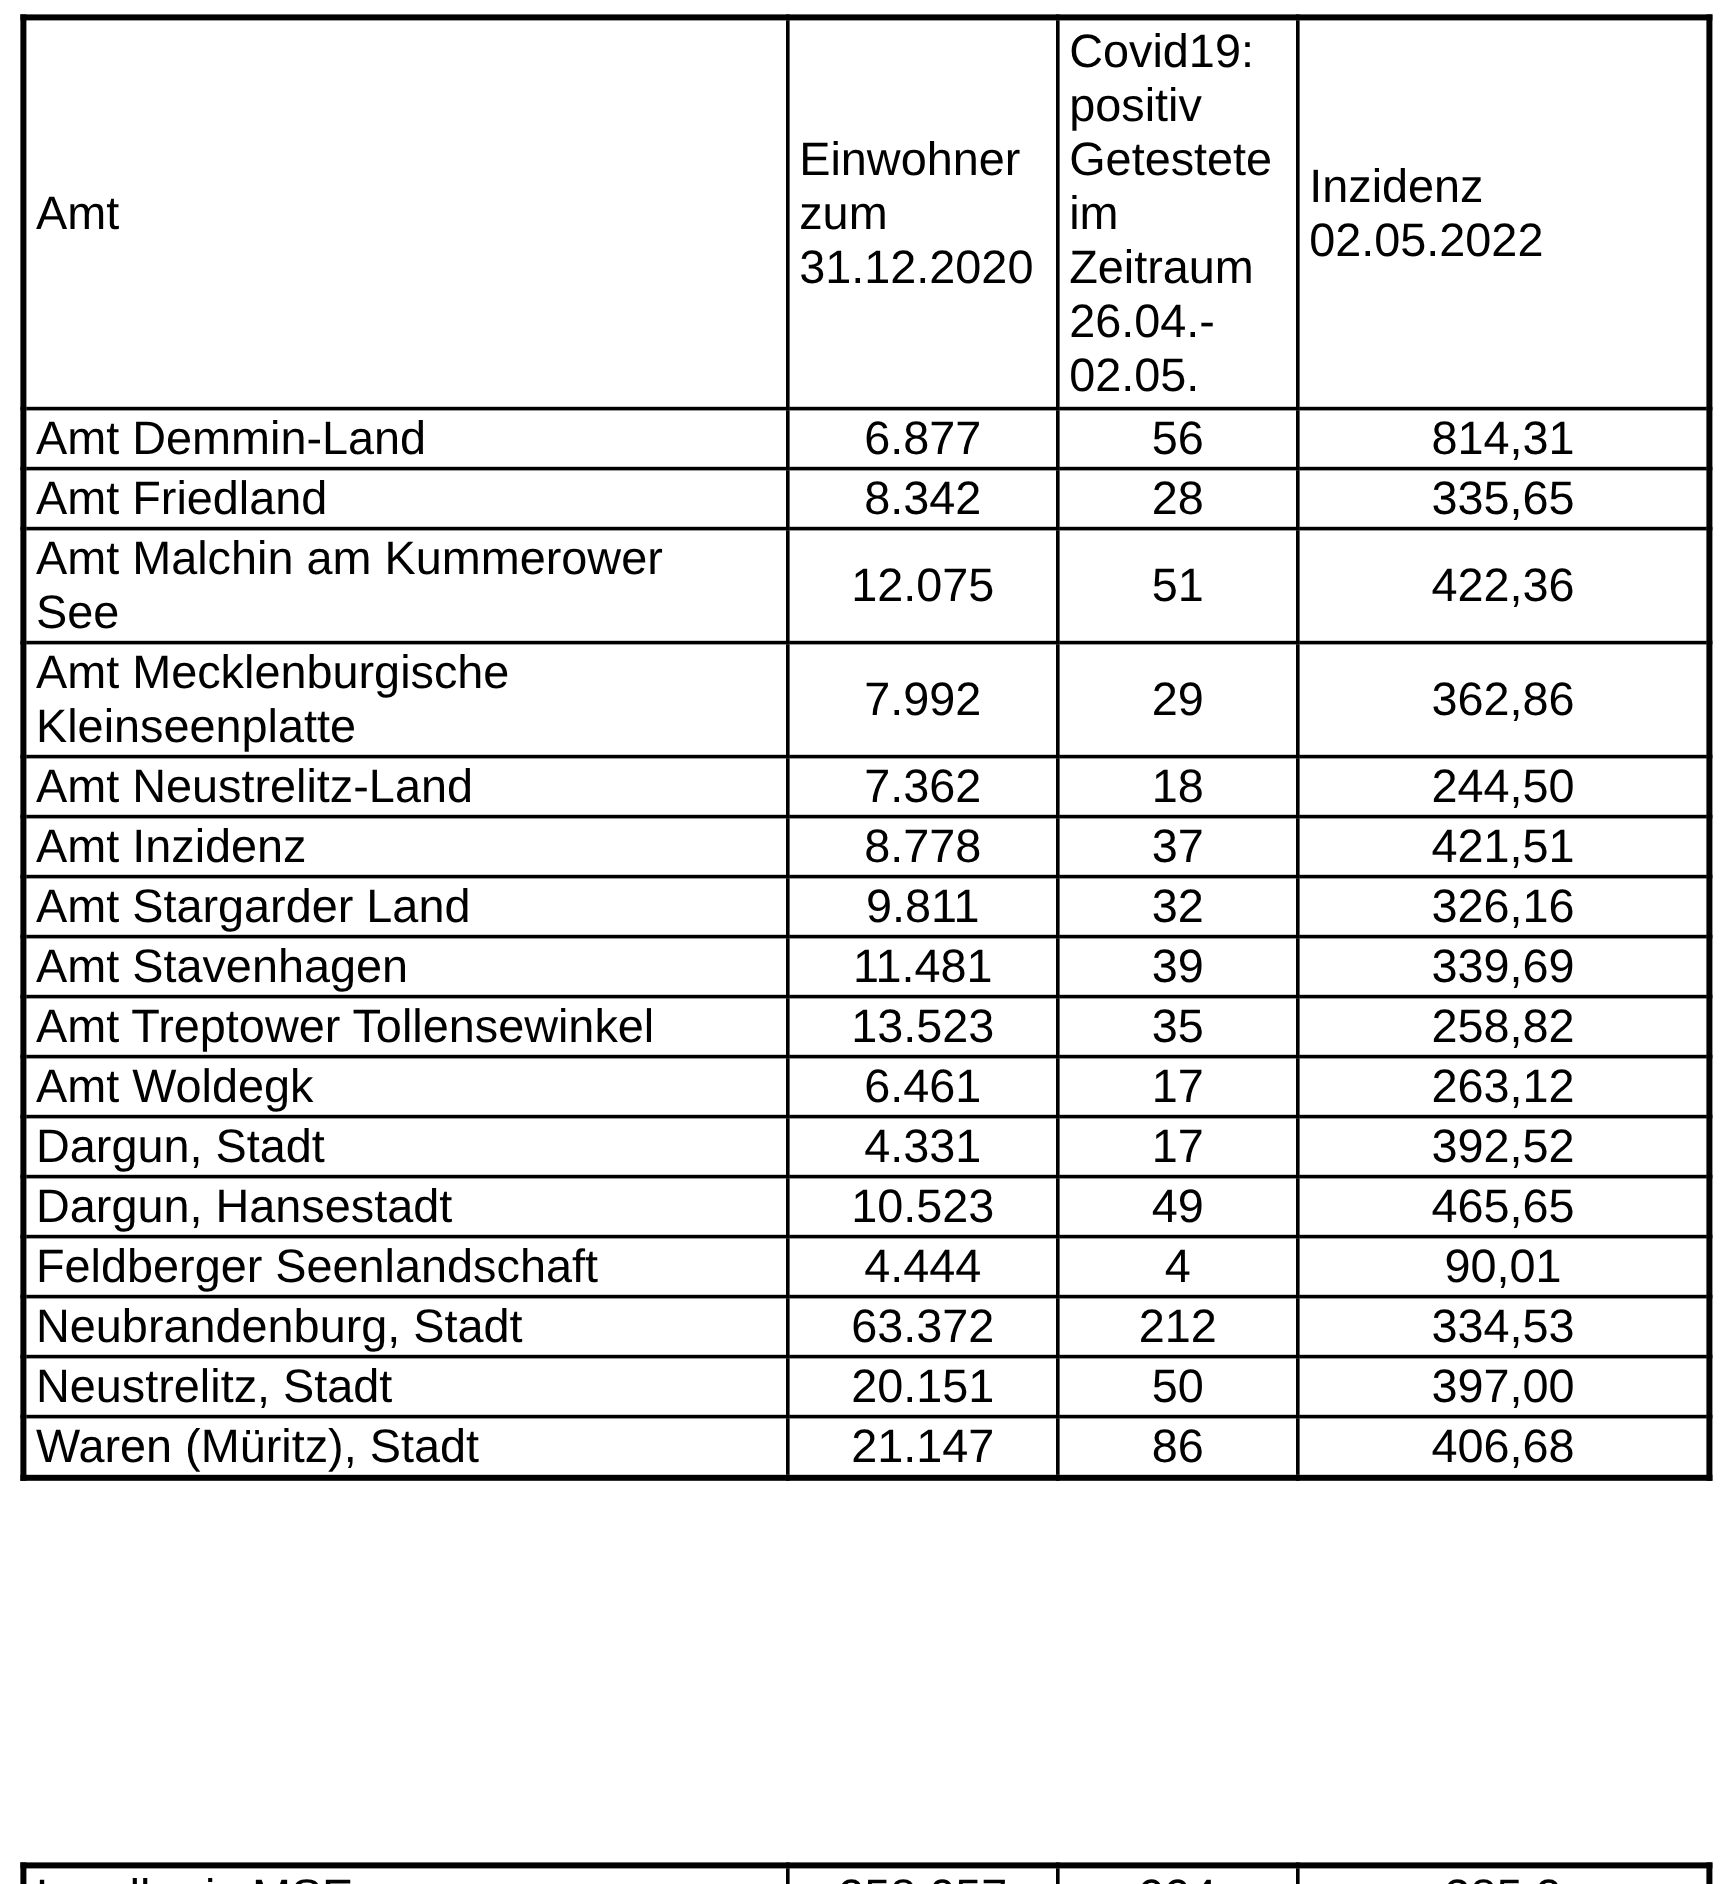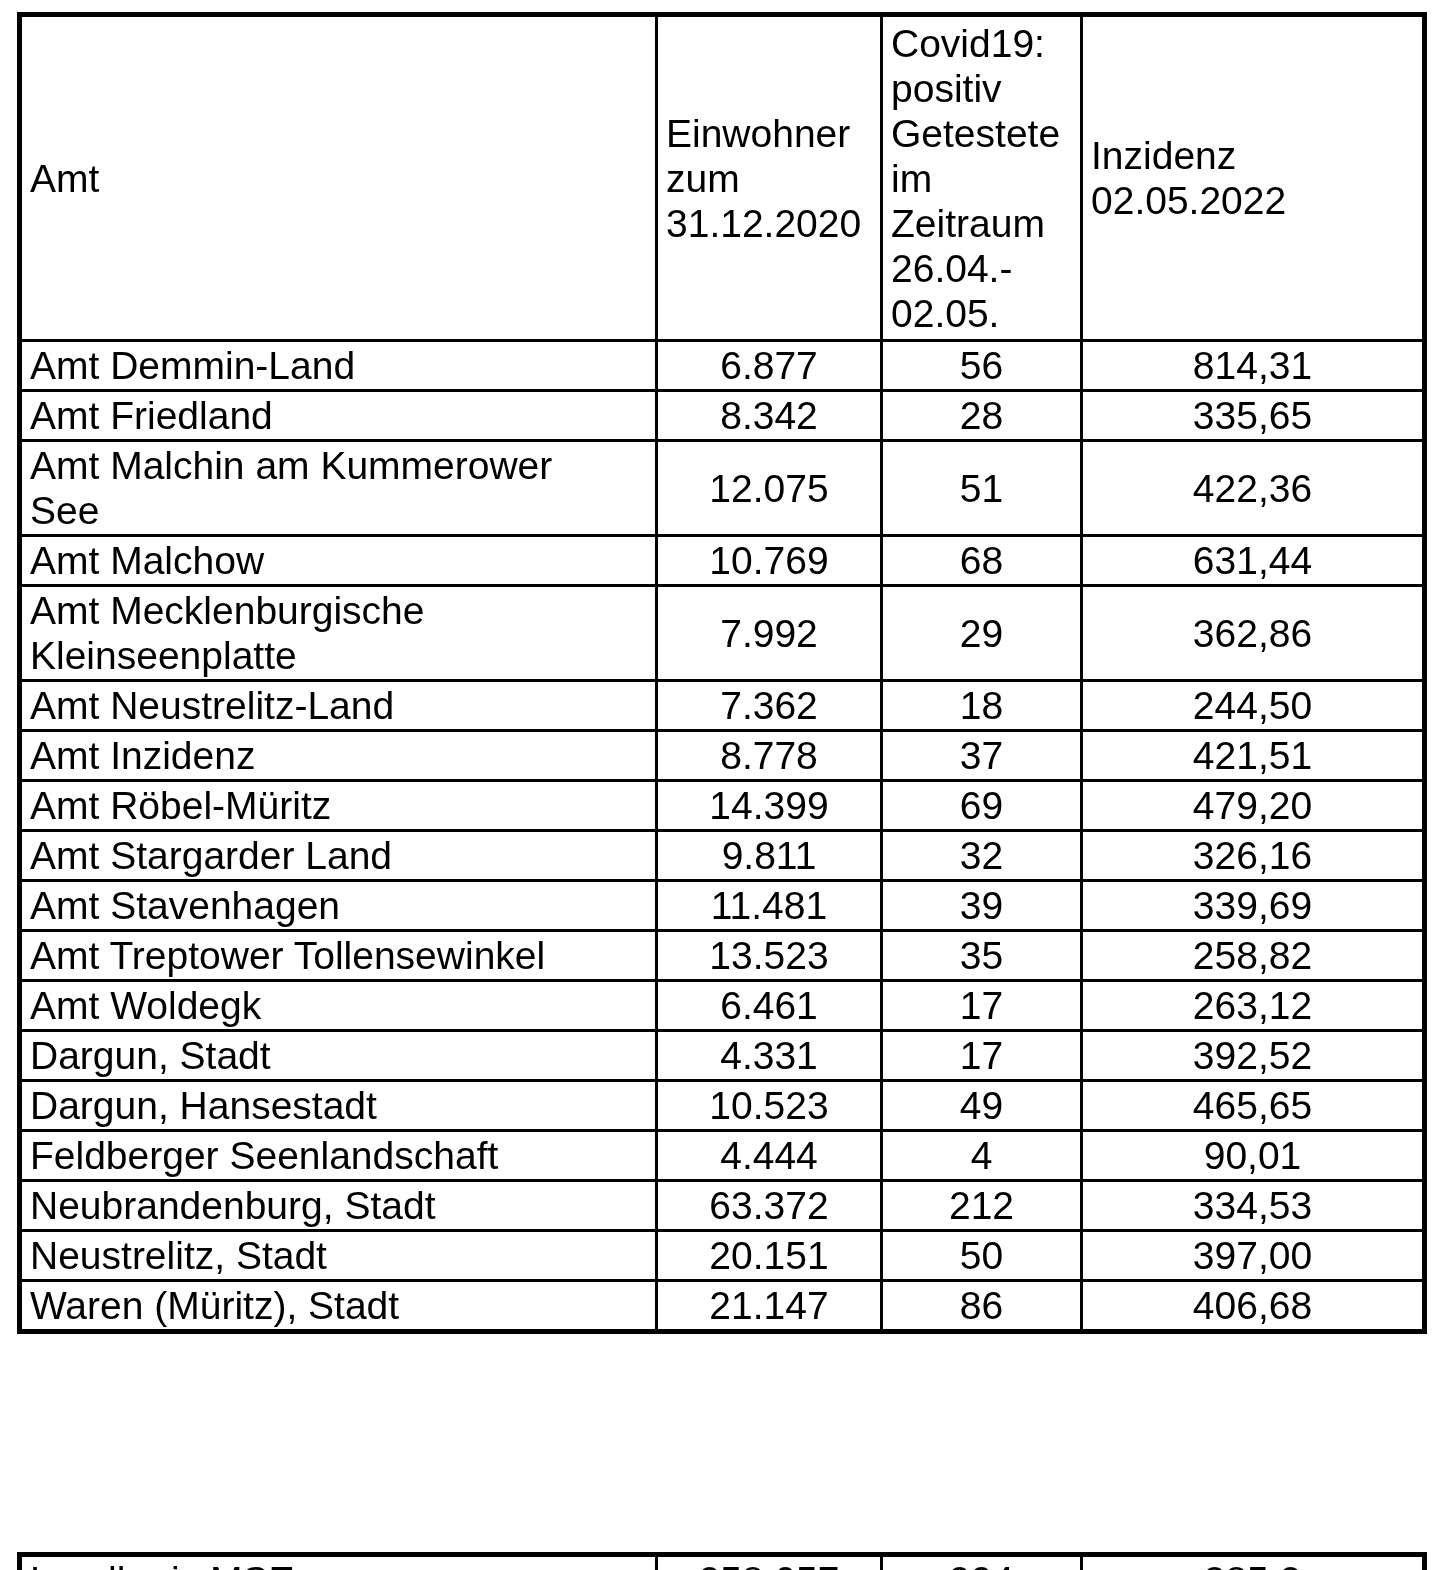--- a/index.html
+++ b/index.html
@@ -84,49 +84,37 @@
           <td class="cell num">335,65</td>
         </tr>
         <tr class="body-row">
           <td class="cell amt">Amt Malchin am Kummerower
 See</td>
           <td class="cell num">12.075</td>
           <td class="cell num">51</td>
           <td class="cell num">422,36</td>
         </tr>
         <tr class="body-row">
-          <td class="cell amt">Amt Malchow</td>
-          <td class="cell num">10.769</td>
-          <td class="cell num">68</td>
-          <td class="cell num">631,44</td>
-        </tr>
-        <tr class="body-row">
           <td class="cell amt">Amt Mecklenburgische
 Kleinseenplatte</td>
           <td class="cell num">7.992</td>
           <td class="cell num">29</td>
           <td class="cell num">362,86</td>
         </tr>
         <tr class="body-row">
           <td class="cell amt">Amt Neustrelitz-Land</td>
           <td class="cell num">7.362</td>
           <td class="cell num">18</td>
           <td class="cell num">244,50</td>
         </tr>
         <tr class="body-row">
           <td class="cell amt">Amt Inzidenz</td>
           <td class="cell num">8.778</td>
           <td class="cell num">37</td>
           <td class="cell num">421,51</td>
-        </tr>
-        <tr class="body-row">
-          <td class="cell amt">Amt Röbel-Müritz</td>
-          <td class="cell num">14.399</td>
-          <td class="cell num">69</td>
-          <td class="cell num">479,20</td>
         </tr>
         <tr class="body-row">
           <td class="cell amt">Amt Stargarder Land</td>
           <td class="cell num">9.811</td>
           <td class="cell num">32</td>
           <td class="cell num">326,16</td>
         </tr>
         <tr class="body-row">
           <td class="cell amt">Amt Stavenhagen</td>
           <td class="cell num">11.481</td>

